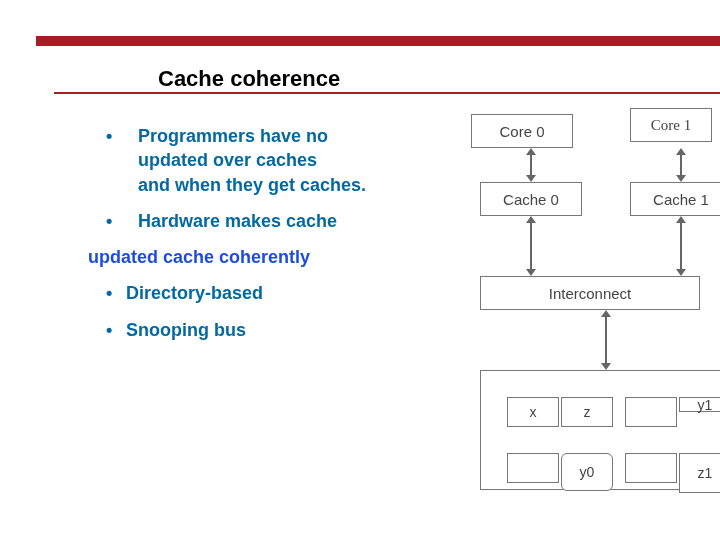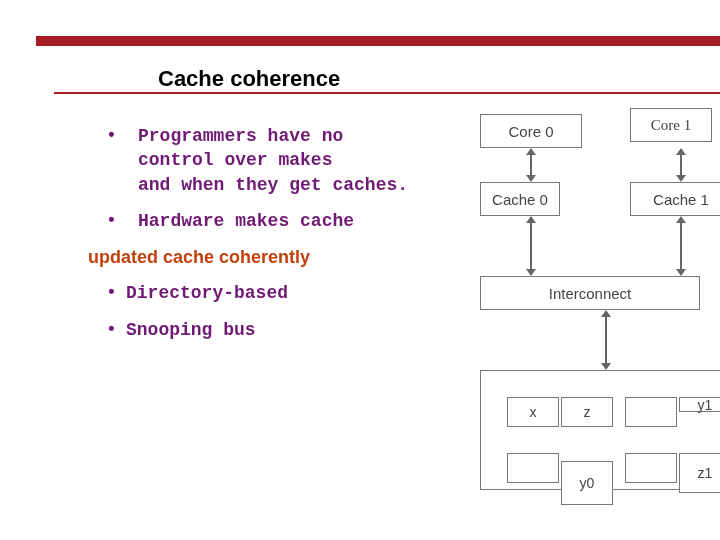--- a/index.html
+++ b/index.html
@@ -39,39 +39,38 @@
   .content {
     position: absolute;
     top: 76px;
     left: 40px;
     width: 380px;
   }
   .bullets {
     list-style: none;
     font-size: 18px;
     font-weight: bold;
-    color: #701a75;
+    color: #0369a1;
     line-height: 1.35;
-    font-family: Liberation Mono, monospace;
   }
   .bullets > li {
     position: relative;
     padding-left: 26px;
     margin-bottom: 2px;
   }
   .bullets > li::before {
     content: "•";
     position: absolute;
     left: 6px;
     top: 0;
   }
   .nowrap-line {
     font-size: 18px;
     font-weight: bold;
-    color: #c2410c;
+    color: #1d4ed8;
     line-height: 1.35;
     padding-left: 0;
   }
   
   .diagram {
     position: absolute;
     top: 56px;
     left: 410px;
     width: 298px;
     height: 430px;
@@ -132,55 +131,55 @@
 <div class="title-wrap">
   <h1 class="title">Cache coherence</h1>
 </div>
 
 <div class="underline"></div>
 
 <div class="content">
   <ul class="bullets">
     <li>
       <span>Programmers have no</span><br>
-      <span>control over makes</span><br>
+      <span>updated over caches</span><br>
       <span>and when they get caches.</span>
     </li>
     <li>
       <span>Hardware makes cache</span>
     </li>
   </ul>
   <div class="nowrap-line">updated cache coherently</div>
   <ul class="bullets">
     <li>Directory-based</li>
     <li>Snooping bus</li>
   </ul>
 </div>
 
 <div class="diagram">
 
-  <div class="dbox" style="left:22px; top:10px; width:102px; height:34px;">Core 0</div>
+  <div class="dbox" style="left:13px; top:10px; width:102px; height:34px;">Core 0</div>
   <div class="dbox" style="left:172px; top:4px; width:82px; height:34px;font-family:Liberation Serif, serif;">Core 1</div>
 
   <div class="arrow-v" style="left:72px; top:50px; height:22px;"></div>
   <div class="arrow-v" style="left:222px; top:50px; height:22px;"></div>
 
-  <div class="dbox" style="left:22px; top:78px; width:80px; height:34px;">Cache 0</div>
+  <div class="dbox" style="left:22px; top:78px; width:102px; height:34px;">Cache 0</div>
   <div class="dbox" style="left:172px; top:78px; width:102px; height:34px;">Cache 1</div>
 
   <div class="arrow-v" style="left:72px; top:118px; height:48px;"></div>
   <div class="arrow-v" style="left:222px; top:118px; height:48px;"></div>
 
   <div class="dbox" style="left:22px; top:172px; width:220px; height:34px;">Interconnect</div>
 
   <div class="arrow-v" style="left:147px; top:212px; height:48px;"></div>
 
   <div class="mem-outer" style="left:22px; top:266px; width:252px; height:120px;">
     <div class="mem-cell" style="left:14px; top:14px; width:52px; height:30px;">x</div>
     <div class="mem-cell" style="left:68px; top:14px; width:52px; height:30px;">z</div>
     <div class="mem-cell" style="left:132px; top:14px; width:52px; height:30px;"></div>
     <div class="mem-cell" style="left:186px; top:14px; width:52px; height:15px;">y1</div>
     <div class="mem-cell" style="left:14px; top:70px; width:52px; height:30px;"></div>
-    <div class="mem-cell" style="left:68px; top:78px; width:52px; height:44px;">y0</div>
+    <div class="mem-cell" style="left:68px; top:70px; width:52px; height:38px;border-radius:6px;">y0</div>
     <div class="mem-cell" style="left:132px; top:70px; width:52px; height:30px;"></div>
     <div class="mem-cell" style="left:186px; top:70px; width:52px; height:40px;">z1</div>
   </div>
 </div>
 
 </body></html>

